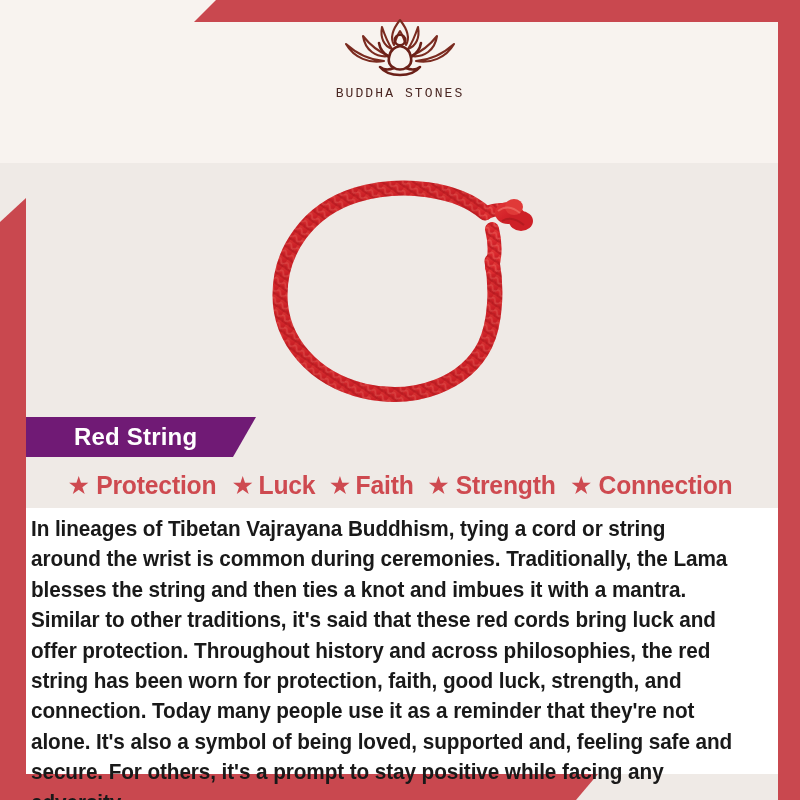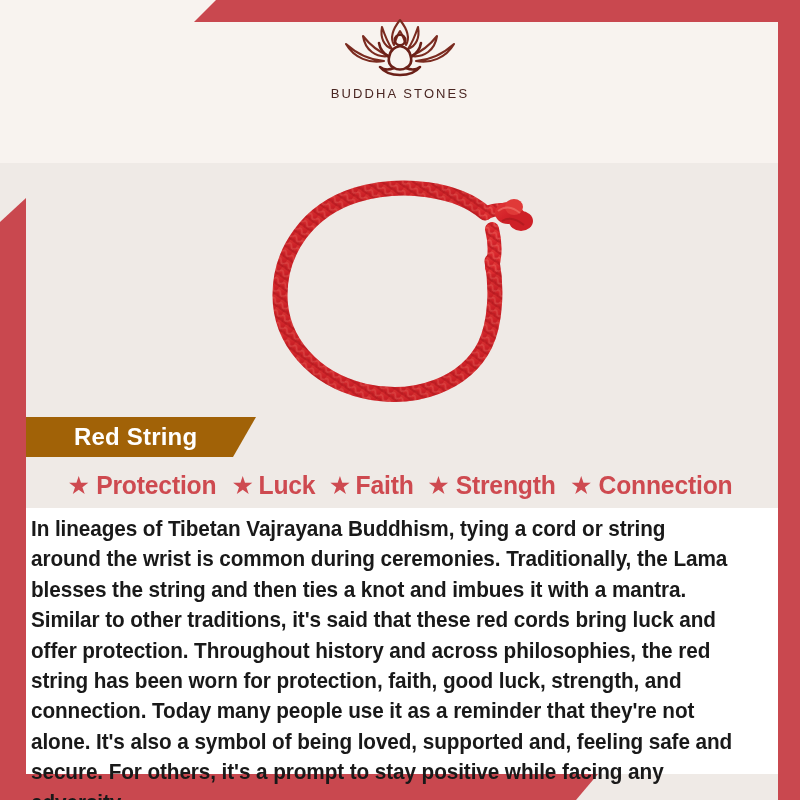--- a/index.html
+++ b/index.html
@@ -71,21 +71,21 @@
   }
   .logo-mark {
     display: block;
     margin: 0 auto;
     width: 136px;
     height: 68px;
   }
   .wordmark {
     display: block;
     margin-top: 4px;
-    font-family: Liberation Sans, sans-serif;
+    font-family: Liberation Mono, monospace;
     font-size: 13px;
     letter-spacing: 2.1px;
     color: #4A2622;
     font-weight: 400;
   }
 
   
   .title-strip {
     position: absolute;
     left: 152px; top: 102px;
@@ -117,21 +117,21 @@
     top: 6px;
     transform: translateX(-50%);
   }
 
   
   .label-banner {
     position: absolute;
     left: 26px; top: 417px;
     height: 40px;
     width: 230px;
-    background: #a16207;
+    background: #701a75;
     clip-path: polygon(0 0, 230px 0, 207px 40px, 0 40px);
     display: flex;
     align-items: center;
   }
   .label-text {
     margin-left: 48px;
     color: #FFFFFF;
     font-family: "Liberation Sans Narrow", "Liberation Sans", sans-serif;
     font-weight: bold;
     font-size: 24px;

